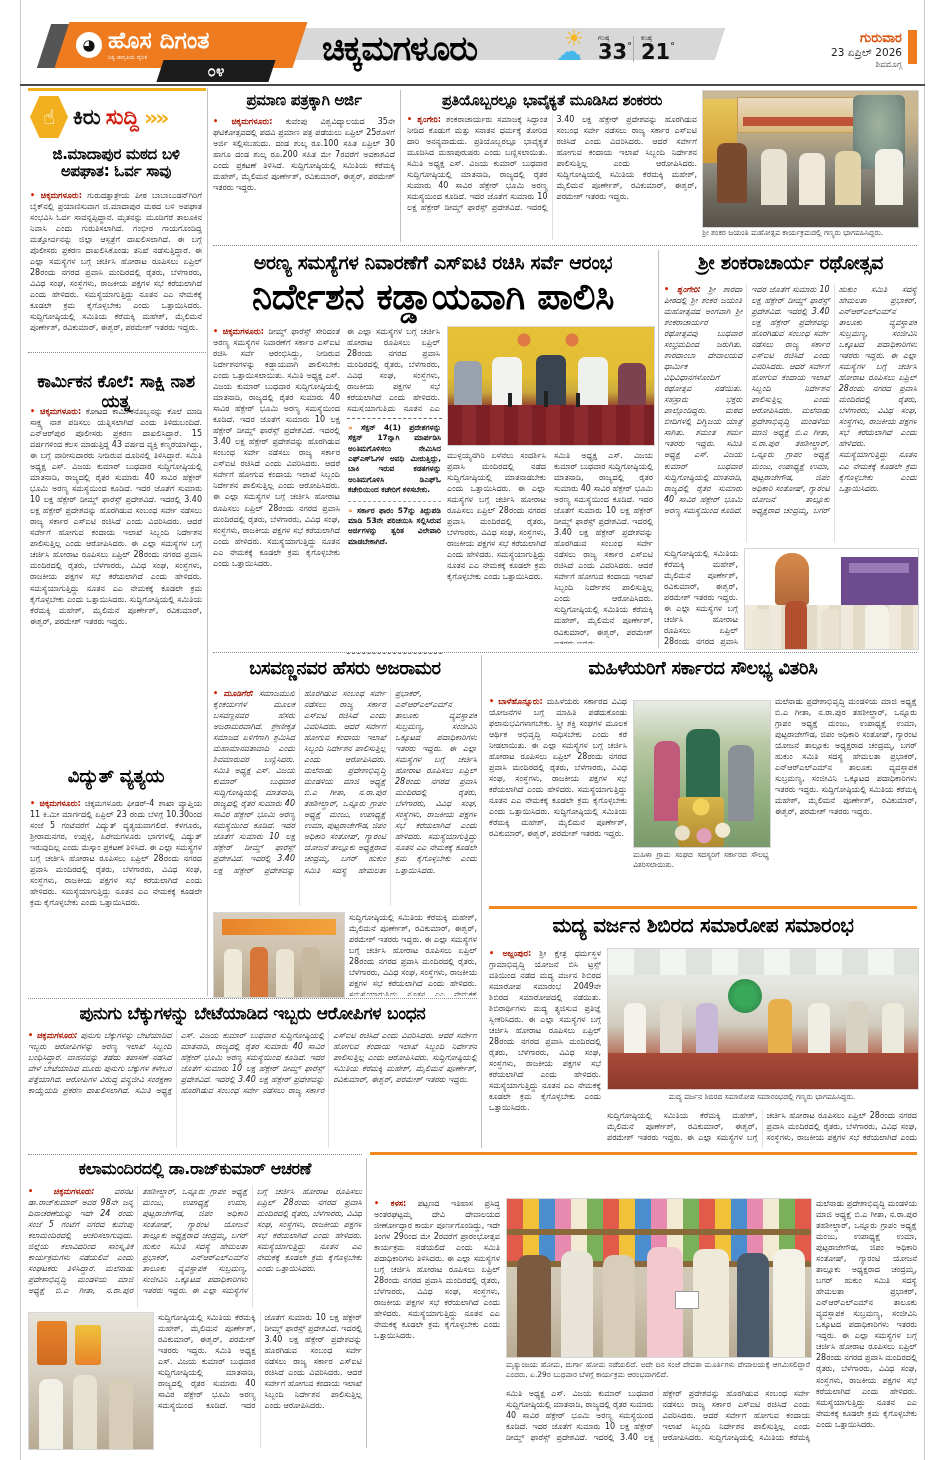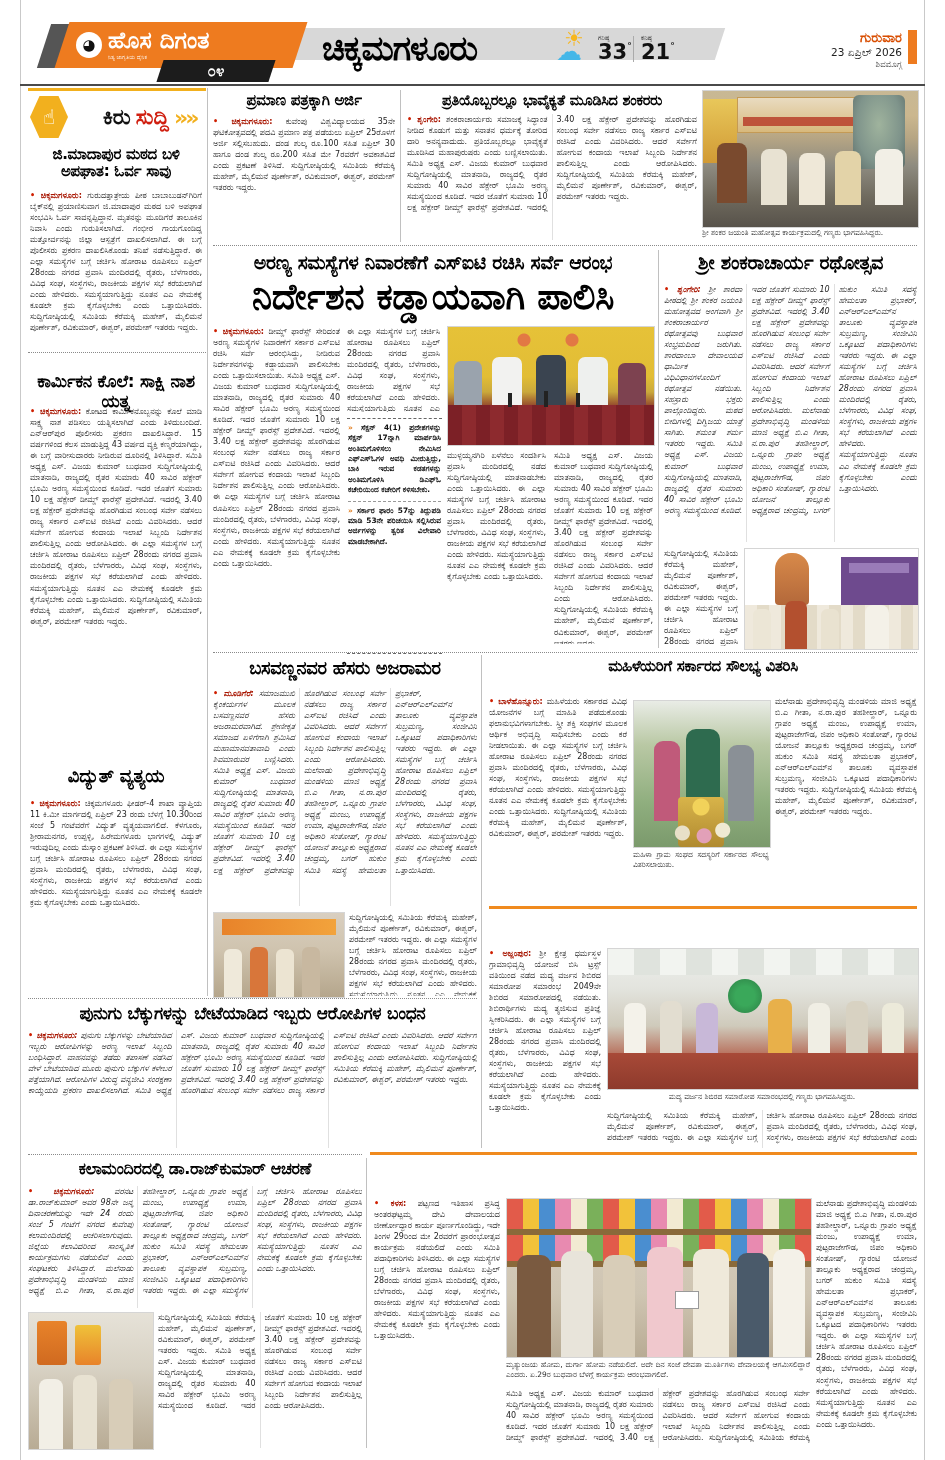--- a/index.html
+++ b/index.html
@@ -34,21 +34,21 @@
   .dl{color:#a81500;font-weight:bold;}
   .hd{font-weight:bold;color:#000;text-align:center;line-height:1.15;letter-spacing:-0.3px;}
   .cap{font-size:7.5px;color:#2b2b2b;line-height:1.3;text-align:justify;overflow:hidden;}
   .vr{position:absolute;width:1px;background:#c0c0c0;}
   .hdot{position:absolute;border-top:1px dotted #8a8a8a;}
   .orangebar{position:absolute;height:3px;background:#f08a1e;}
   .photo{position:absolute;overflow:hidden;border:1px solid #d5d5d5;}
   
   .hex{width:38px;height:42px;background:#f2b01e;clip-path:polygon(25% 0,75% 0,100% 50%,75% 100%,25% 100%,0 50%);
        display:flex;align-items:center;justify-content:center;color:#fff;font-size:20px;}
-  .ks-kiru{font-weight:bold;font-size:21px;color:#111;margin-left:30px;}
+  .ks-kiru{font-weight:bold;font-size:21px;color:#111;}
   .ks-suddi{font-weight:bold;font-size:21px;color:#d01f10;}
   .ks-chev{color:#f2b01e;font-weight:bold;font-size:22px;letter-spacing:-3px;}
   
   .ibox{border-top:1px dashed #666;border-bottom:1px dashed #666;padding:4px 1px;overflow:hidden;}
   .ibox .it{font-size:7.4px;font-weight:bold;line-height:1.4;text-align:justify;margin-bottom:5px;}
   .ibox .mk{color:#e07612;}
 </style>
 </head>
 <body>
 
@@ -203,39 +203,40 @@
     <div class="abs" style="left:10px;top:36px;width:18px;height:48px;background:#efe9da;border-radius:6px 6px 0 0"></div>
     <div class="abs" style="left:36px;top:34px;width:18px;height:50px;background:#d8763a;border-radius:6px 6px 0 0"></div>
     <div class="abs" style="left:62px;top:36px;width:18px;height:48px;background:#ece4d2;border-radius:6px 6px 0 0"></div>
     <div class="abs" style="left:88px;top:34px;width:18px;height:50px;background:#c8b8a0;border-radius:6px 6px 0 0"></div>
   </div>
   <div class="abs bt" style="left:349px;top:912px;width:128px;height:84px">
     <span>ಸುದ್ದಿಗೋಷ್ಠಿಯಲ್ಲಿ ಸಮಿತಿಯ ಕೆರೆಮಕ್ಕಿ ಮಹೇಶ್, ಮೈಲಿಮನೆ ಪೂರ್ಣೇಶ್, ರವಿಕುಮಾರ್, ಈಶ್ವರ್, ಪರಮೇಶ್ ಇತರರು ಇದ್ದರು. ಈ ಎಲ್ಲಾ ಸಮಸ್ಯೆಗಳ ಬಗ್ಗೆ ಚರ್ಚಿಸಿ ಹೋರಾಟ ರೂಪಿಸಲು ಏಪ್ರಿಲ್ 28ರಂದು ನಗರದ ಪ್ರವಾಸಿ ಮಂದಿರದಲ್ಲಿ ರೈತರು, ಬೆಳೆಗಾರರು, ವಿವಿಧ ಸಂಘ, ಸಂಸ್ಥೆಗಳು, ರಾಜಕೀಯ ಪಕ್ಷಗಳ ಸಭೆ ಕರೆಯಲಾಗಿದೆ ಎಂದು ಹೇಳಿದರು. ಸಮಸ್ಯೆಯಾಗುತ್ತಿದ್ದು ನೂತನ ಎಎ ನೇಮಕಕ್ಕೆ ಕೂಡಲೇ ಕ್ರಮ ಕೈಗೊಳ್ಳಬೇಕು ಎಂದು ಒತ್ತಾಯಿಸಿದರು.</span>
   </div>
   <div class="vr" style="left:481px;top:655px;height:493px"></div>
 
-  <div class="abs hd" style="left:489px;top:658px;width:428px;font-size:15px">ಮಹಿಳೆಯರಿಗೆ ಸರ್ಕಾರದ ಸೌಲಭ್ಯ ವಿತರಿಸಿ</div>
+  <div class="abs hd" style="left:489px;top:658px;width:428px;font-size:18px">ಮಹಿಳೆಯರಿಗೆ ಸರ್ಕಾರದ ಸೌಲಭ್ಯ ವಿತರಿಸಿ</div>
   <div class="abs bt" style="left:489px;top:696px;width:138px;height:206px">
     <span class="bull">• </span><span class="dl">ಬಾಳೆಹೊನ್ನೂರು:</span> <span>ಮಹಿಳೆಯರು ಸರ್ಕಾರದ ವಿವಿಧ ಯೋಜನೆಗಳ ಬಗ್ಗೆ ಮಾಹಿತಿ ಪಡೆದುಕೊಂಡು ಫಲಾನುಭವಿಗಳಾಗಬೇಕು. ಸ್ತ್ರೀ ಶಕ್ತಿ ಸಂಘಗಳ ಮೂಲಕ ಆರ್ಥಿಕ ಅಭಿವೃದ್ಧಿ ಸಾಧಿಸಬೇಕು ಎಂದು ಕರೆ ನೀಡಲಾಯಿತು. ಈ ಎಲ್ಲಾ ಸಮಸ್ಯೆಗಳ ಬಗ್ಗೆ ಚರ್ಚಿಸಿ ಹೋರಾಟ ರೂಪಿಸಲು ಏಪ್ರಿಲ್ 28ರಂದು ನಗರದ ಪ್ರವಾಸಿ ಮಂದಿರದಲ್ಲಿ ರೈತರು, ಬೆಳೆಗಾರರು, ವಿವಿಧ ಸಂಘ, ಸಂಸ್ಥೆಗಳು, ರಾಜಕೀಯ ಪಕ್ಷಗಳ ಸಭೆ ಕರೆಯಲಾಗಿದೆ ಎಂದು ಹೇಳಿದರು. ಸಮಸ್ಯೆಯಾಗುತ್ತಿದ್ದು ನೂತನ ಎಎ ನೇಮಕಕ್ಕೆ ಕೂಡಲೇ ಕ್ರಮ ಕೈಗೊಳ್ಳಬೇಕು ಎಂದು ಒತ್ತಾಯಿಸಿದರು. ಸುದ್ದಿಗೋಷ್ಠಿಯಲ್ಲಿ ಸಮಿತಿಯ ಕೆರೆಮಕ್ಕಿ ಮಹೇಶ್, ಮೈಲಿಮನೆ ಪೂರ್ಣೇಶ್, ರವಿಕುಮಾರ್, ಈಶ್ವರ್, ಪರಮೇಶ್ ಇತರರು ಇದ್ದರು.</span>
   </div>
 
   <div class="photo" style="left:633px;top:700px;width:136px;height:146px;
        background:linear-gradient(180deg,#e9ece6 0%,#b9c8a4 30%,#8fae7e 70%,#7b9a6c 100%)">
     <div class="abs" style="left:52px;top:28px;width:34px;height:90px;background:#2e6b4f;border-radius:10px 10px 0 0"></div>
     <div class="abs" style="left:20px;top:40px;width:26px;height:80px;background:#c05a7a;border-radius:9px 9px 0 0"></div>
     <div class="abs" style="left:94px;top:44px;width:26px;height:76px;background:#8a9096;border-radius:9px 9px 0 0"></div>
     <div class="abs" style="left:44px;top:96px;width:46px;height:50px;background:radial-gradient(circle at 50% 20%,#f2d25a 0 8px,transparent 9px),linear-gradient(180deg,#d8b44a,#b08a30);border-radius:4px"></div>
     <div class="abs" style="left:36px;top:118px;width:62px;height:28px;background:radial-gradient(circle at 20% 50%,#e8e0c8 0 7px,transparent 8px),radial-gradient(circle at 55% 60%,#e2a0b8 0 7px,transparent 8px),radial-gradient(circle at 85% 40%,#f0ead2 0 7px,transparent 8px)"></div>
   </div>
   <div class="abs cap" style="left:633px;top:850px;width:136px;height:40px">ಮಹಿಳಾ ಗ್ರಾಮ ಸಂಘದ ಸದಸ್ಯರಿಗೆ ಸರ್ಕಾರದ ಸೌಲಭ್ಯ ವಿತರಿಸಲಾಯಿತು.</div>
   <div class="abs bt" style="left:775px;top:696px;width:142px;height:206px">
     <span>ಮಲೆನಾಡು ಪ್ರದೇಶಾಭಿವೃದ್ಧಿ ಮಂಡಳಿಯ ಮಾಜಿ ಅಧ್ಯಕ್ಷೆ ಬಿ.ಎ ಗೀತಾ, ನ.ರಾ.ಪುರ ತಹಶೀಲ್ದಾರ್, ಒನ್ನೂರು ಗ್ರಾಪಂ ಅಧ್ಯಕ್ಷೆ ಮಂಜು, ಉಪಾಧ್ಯಕ್ಷೆ ಉಮಾ, ಪುಟ್ಟರಾಜೇಗೌಡ, ಜಿಪಂ ಅಧಿಕಾರಿ ಸಂತೋಷ್, ಗ್ಯಾರಂಟಿ ಯೋಜನೆ ತಾಲ್ಲೂಕು ಅಧ್ಯಕ್ಷರಾದ ಚಂದ್ರಮ್ಮ, ಬಗರ್ ಹುಕುಂ ಸಮಿತಿ ಸದಸ್ಯೆ ಹೇಮಲತಾ ಪ್ರಭಾಕರ್, ಎನ್‌ಆರ್‌ಎಲ್‌ಎಮ್‌ನ ತಾಲೂಕು ವ್ಯವಸ್ಥಾಪಕ ಸುಬ್ರಮಣ್ಯ, ಸಂಜೀವಿನಿ ಒಕ್ಕೂಟದ ಪದಾಧಿಕಾರಿಗಳು ಇತರರು ಇದ್ದರು. ಸುದ್ದಿಗೋಷ್ಠಿಯಲ್ಲಿ ಸಮಿತಿಯ ಕೆರೆಮಕ್ಕಿ ಮಹೇಶ್, ಮೈಲಿಮನೆ ಪೂರ್ಣೇಶ್, ರವಿಕುಮಾರ್, ಈಶ್ವರ್, ಪರಮೇಶ್ ಇತರರು ಇದ್ದರು.</span>
   </div>
 
   <div class="orangebar" style="left:489px;top:906px;width:428px"></div>
+  <div class="abs hd" style="left:489px;top:914px;width:428px;font-size:20px">ಮದ್ಯ ವರ್ಜನ ಶಿಬಿರದ ಸಮಾರೋಪ ಸಮಾರಂಭ</div>
   <div class="abs bt" style="left:489px;top:948px;width:112px;height:200px">
     <span class="bull">• </span><span class="dl">ಅಜ್ಜಂಪುರ:</span> <span>ಶ್ರೀ ಕ್ಷೇತ್ರ ಧರ್ಮಸ್ಥಳ ಗ್ರಾಮಾಭಿವೃದ್ಧಿ ಯೋಜನೆ ಬಿಸಿ ಟ್ರಸ್ಟ್ ವತಿಯಿಂದ ನಡೆದ ಮದ್ಯ ವರ್ಜನ ಶಿಬಿರದ ಸಮಾರೋಪ ಸಮಾರಂಭ 2049ನೇ ಶಿಬಿರದ ಸಮಾರೋಪದಲ್ಲಿ ನಡೆಯಿತು. ಶಿಬಿರಾರ್ಥಿಗಳು ಮದ್ಯ ತ್ಯಜಿಸುವ ಪ್ರತಿಜ್ಞೆ ಸ್ವೀಕರಿಸಿದರು. ಈ ಎಲ್ಲಾ ಸಮಸ್ಯೆಗಳ ಬಗ್ಗೆ ಚರ್ಚಿಸಿ ಹೋರಾಟ ರೂಪಿಸಲು ಏಪ್ರಿಲ್ 28ರಂದು ನಗರದ ಪ್ರವಾಸಿ ಮಂದಿರದಲ್ಲಿ ರೈತರು, ಬೆಳೆಗಾರರು, ವಿವಿಧ ಸಂಘ, ಸಂಸ್ಥೆಗಳು, ರಾಜಕೀಯ ಪಕ್ಷಗಳ ಸಭೆ ಕರೆಯಲಾಗಿದೆ ಎಂದು ಹೇಳಿದರು. ಸಮಸ್ಯೆಯಾಗುತ್ತಿದ್ದು ನೂತನ ಎಎ ನೇಮಕಕ್ಕೆ ಕೂಡಲೇ ಕ್ರಮ ಕೈಗೊಳ್ಳಬೇಕು ಎಂದು ಒತ್ತಾಯಿಸಿದರು.</span>
   </div>
 
   <div class="photo" style="left:607px;top:948px;width:310px;height:140px;
        background:linear-gradient(180deg,#edefec 0%,#e3e4de 28%,#cfcabb 55%,#b05540 82%,#9e4434 100%)">
     <div class="abs" style="left:0;top:0;width:310px;height:26px;background:repeating-linear-gradient(90deg,#f2f4f0 0 26px,#dfe3dd 26px 52px)"></div>
     <div class="abs" style="left:120px;top:30px;width:34px;height:34px;background:radial-gradient(circle,#3aa85a 0 40%,#2c7d44 100%);border-radius:50%"></div>
     <div class="abs" style="left:16px;top:54px;width:22px;height:50px;background:#f4f2ea;border-radius:8px 8px 0 0"></div>
     <div class="abs" style="left:52px;top:52px;width:22px;height:52px;background:#e2ddd0;border-radius:8px 8px 0 0"></div>

